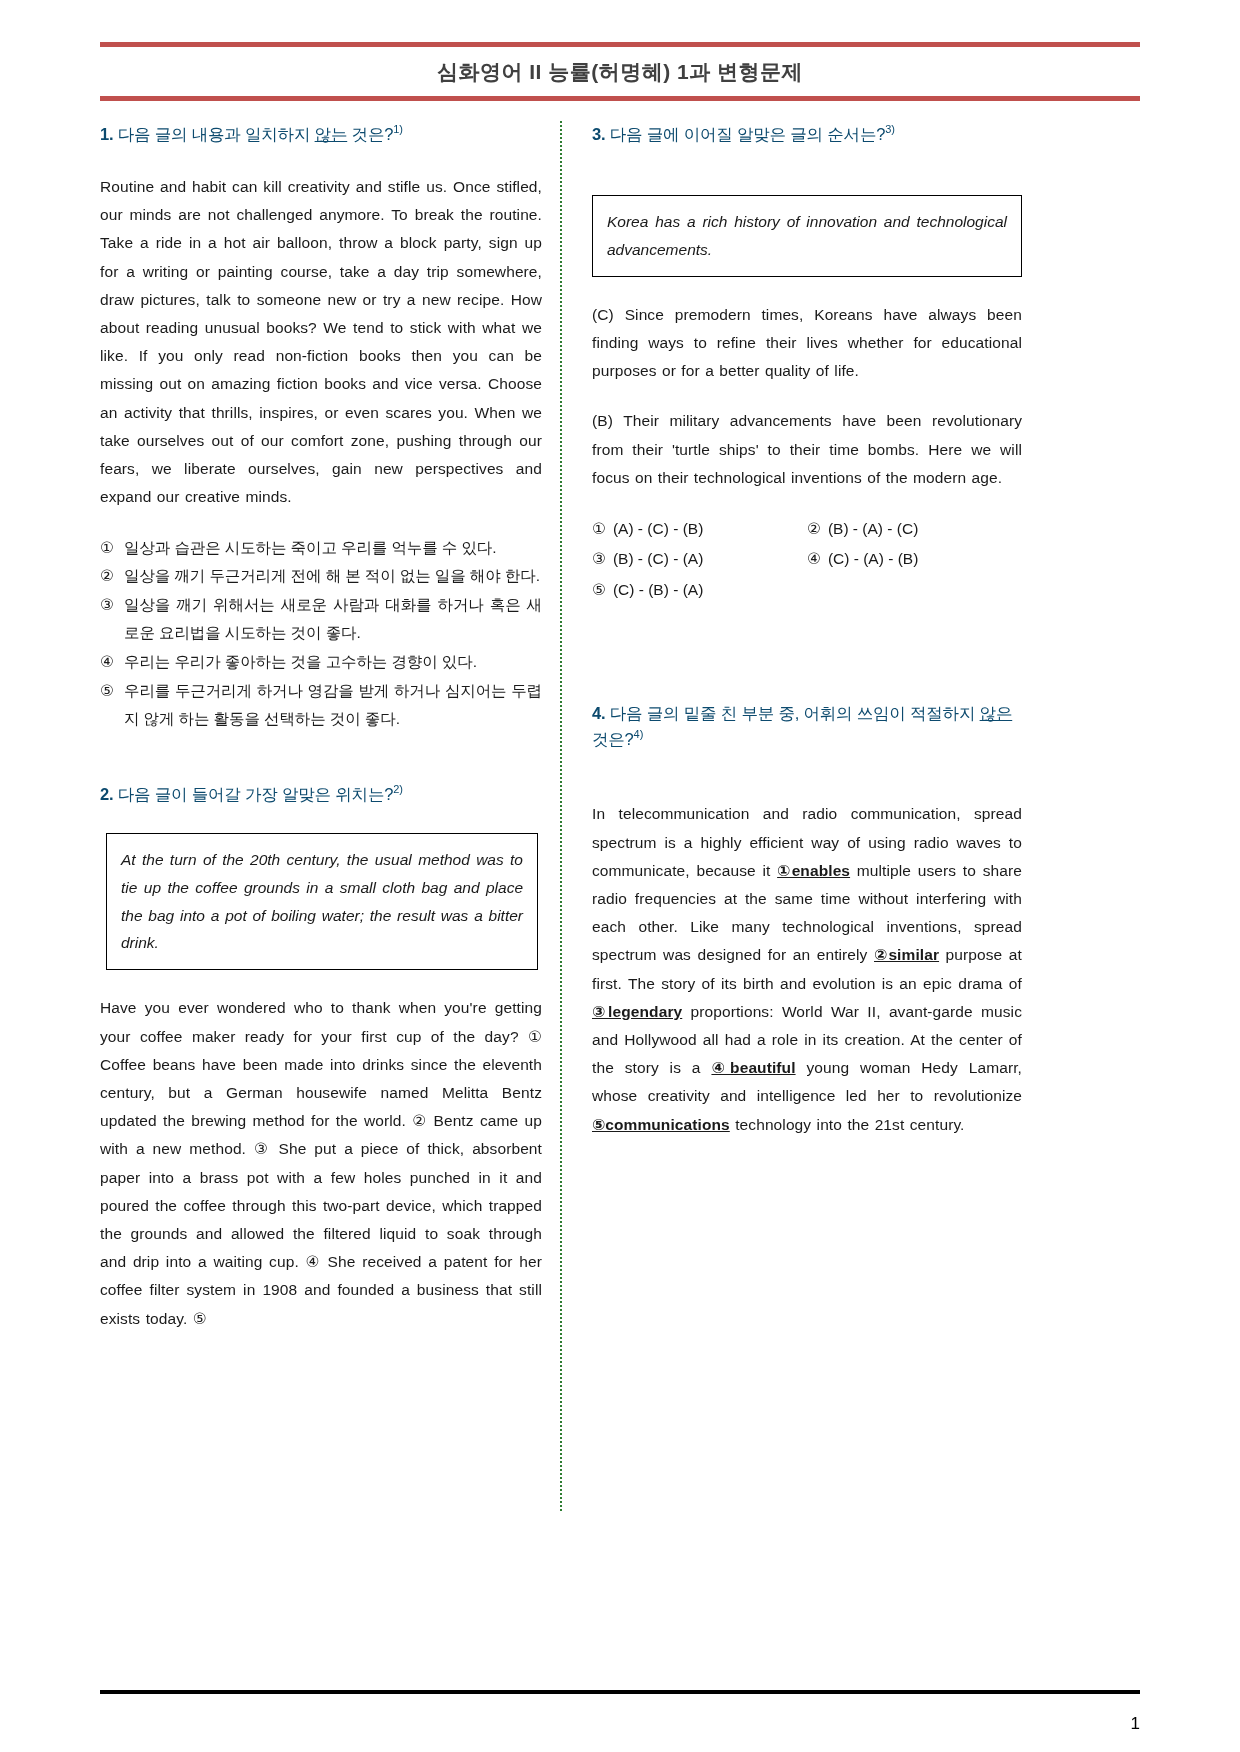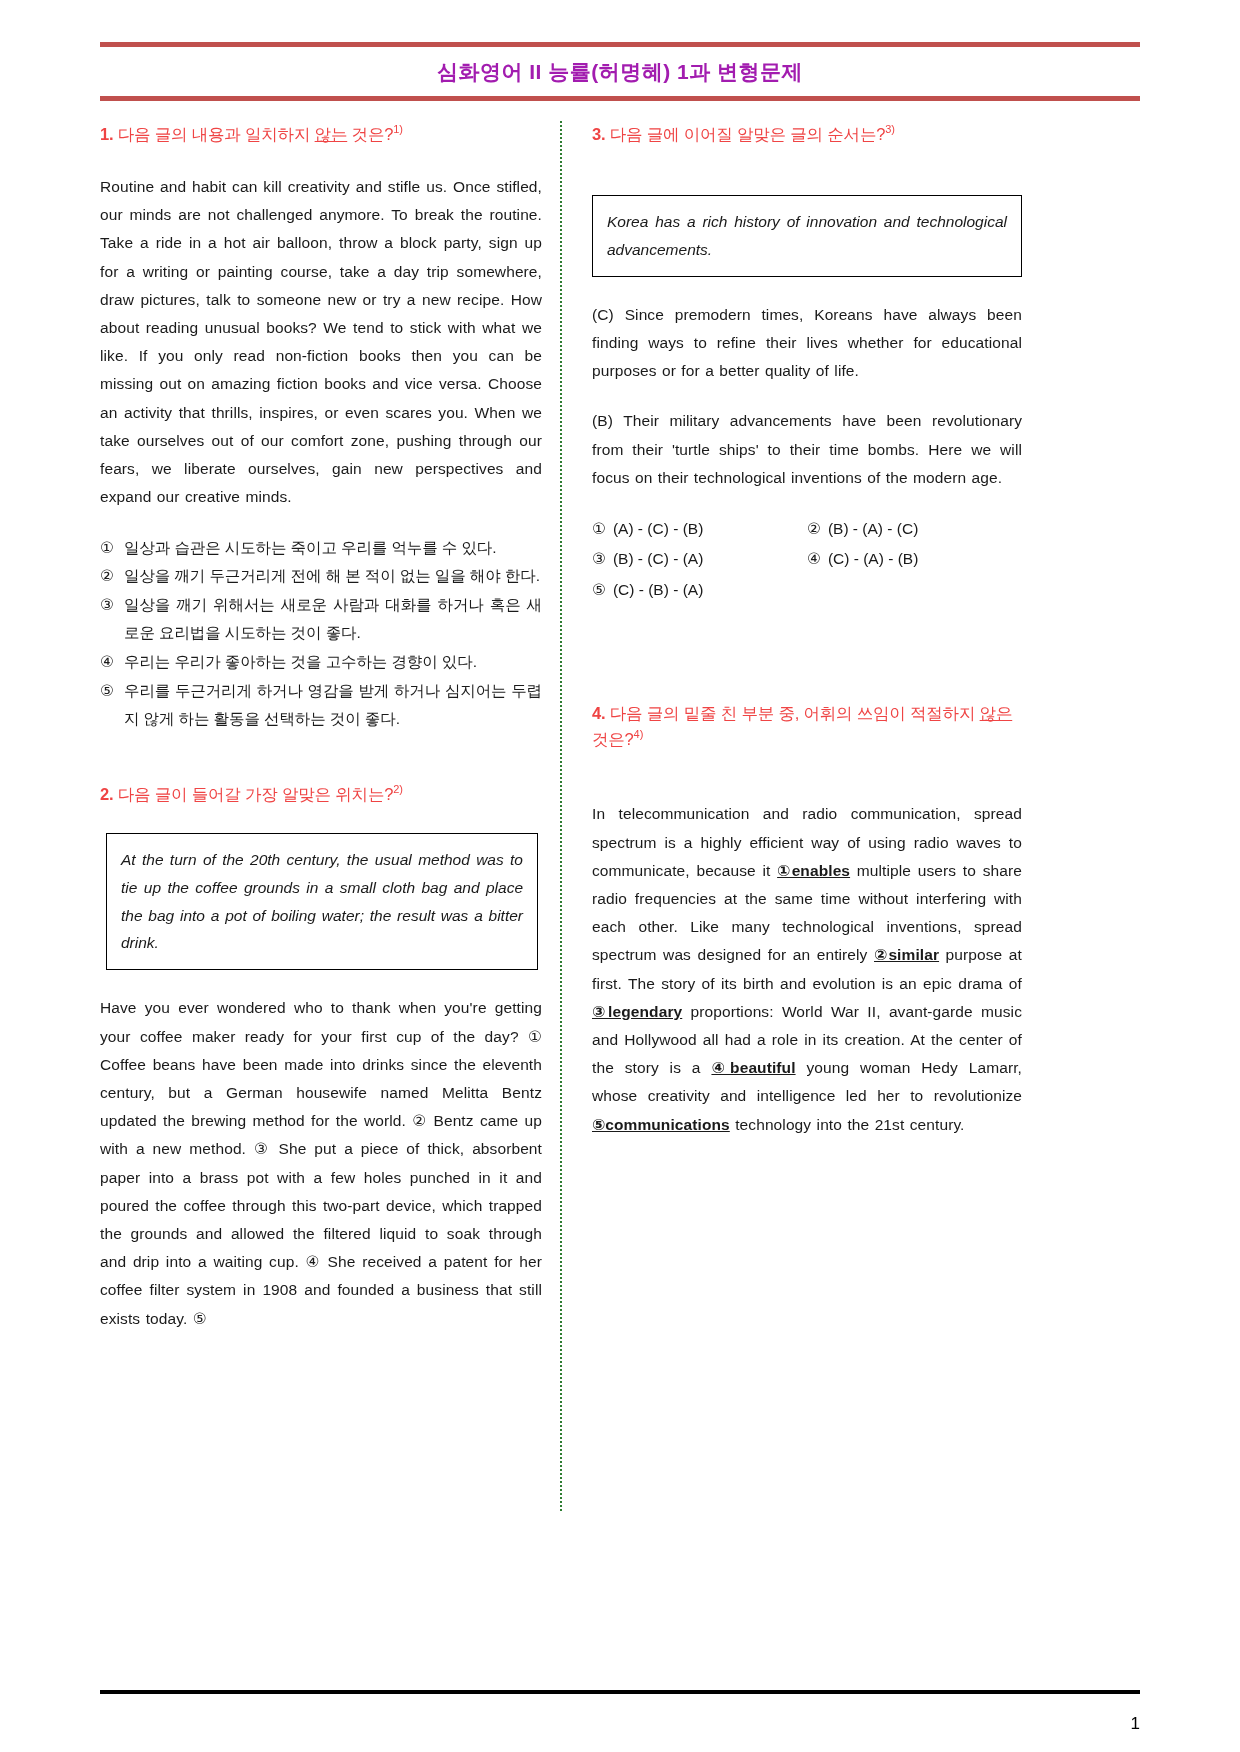--- a/index.html
+++ b/index.html
@@ -30,21 +30,21 @@
     background: #c0504d;
     width: 100%;
   }
   .hdr-rule.top { margin-top: 42px; }
   .hdr-title {
     text-align: center;
     font-size: 21px;
     font-weight: bold;
     letter-spacing: 0.5px;
     padding: 11px 0 10px 0;
-    color: #a21caf;
+    color: #404040;
   }
   .hdr-rule.bottom { margin-bottom: 0; }
 
   
   .columns {
     display: flex;
     margin-top: 20px;
     height: 1390px;
   }
   .col {
@@ -58,21 +58,21 @@
     border-left: 2px dotted #2e7d32;
     margin: 0 0 0 0;
     height: 1390px;
   }
 
   
   .q-head {
     font-size: 16.5px;
     line-height: 1.55;
     margin: 0 0 26px 0;
-    color: #ef4444;
+    color: #0c4a6e;
     letter-spacing: -0.2px;
   }
   .q-head .qnum { font-weight: bold; }
   .q-head u { text-decoration: underline; }
   .q-head sup {
     font-size: 11px;
     vertical-align: super;
     letter-spacing: 0;
   }
 

